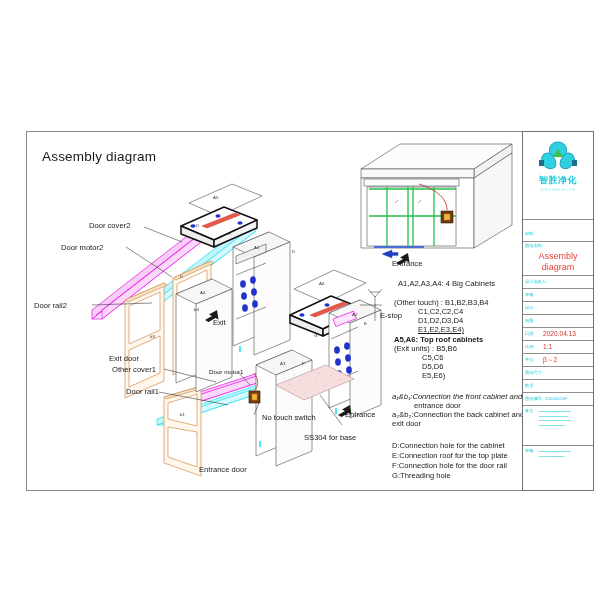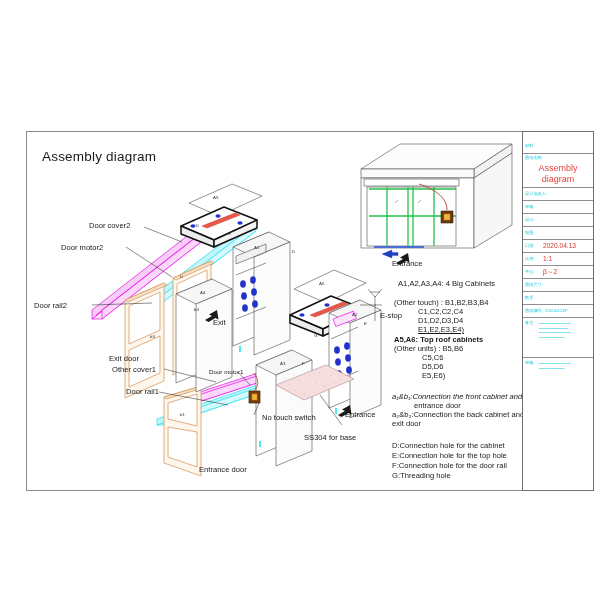--- a/index.html
+++ b/index.html
@@ -324,37 +324,53 @@
   <div class="lb" style="left:341px;top:397px;">Entrance</div>
   <div class="lb" style="left:388px;top:246px;">Entrance</div>
   <div class="lb" style="left:376px;top:298px;">E-stop</div>
 
   <div class="lb" style="left:394px;top:266px;">A1,A2,A3,A4: 4 Big Cabinets</div>
   <div class="lb" style="left:390px;top:285px;">(Other touch) : B1,B2,B3,B4</div>
   <div class="lb" style="left:414px;top:294px;">C1,C2,C2,C4</div>
   <div class="lb" style="left:414px;top:303px;">D1,D2,D3,D4</div>
   <div class="lb" style="left:414px;top:312px;text-decoration:underline;">E1,E2,E3,E4)</div>
   <div class="lb" style="left:390px;top:322px;font-weight:bold;">A5,A6: Top roof cabinets</div>
-  <div class="lb" style="left:390px;top:331px;">(Other units) : B5,B6</div>
+  <div class="lb" style="left:390px;top:331px;">(Exit units) : B5,B6</div>
   <div class="lb" style="left:418px;top:340px;">C5,C6</div>
   <div class="lb" style="left:418px;top:349px;">D5,D6</div>
   <div class="lb" style="left:418px;top:358px;">E5,E6)</div>
 
   <div class="lb" style="left:388px;top:379px;font-style:italic;">a₁&amp;b₁:Connection the front cabinet and</div>
   <div class="lb" style="left:410px;top:388px;">entrance door</div>
   <div class="lb" style="left:388px;top:397px;">a₂&amp;b₂:Connection the back cabinet and</div>
   <div class="lb" style="left:388px;top:406px;">exit door</div>
 
   <div class="lb" style="left:388px;top:428px;">D:Connection hole for the cabinet</div>
-  <div class="lb" style="left:388px;top:438px;">E:Connection hole for the top hole</div>
+  <div class="lb" style="left:388px;top:438px;">E:Connection roof for the top plate</div>
   <div class="lb" style="left:388px;top:448px;">F:Connection hole for the door rail</div>
   <div class="lb" style="left:388px;top:458px;text-align:center;">G:Threading hole</div>
 
   <div class="tb">
 
+    <div class="tb-row tb-logo">
+      <svg width="42" height="34" viewBox="0 0 42 34">
+        <g stroke="#1b9fb5" stroke-width="1" fill="#2fd0e0">
+          <path d="M21,4 C15,4 11,9 13,15 C15,20 27,20 29,15 C31,9 27,4 21,4 Z"></path>
+          <path d="M6,26 C3,21 5,15 11,15 C16,15 21,25 18,29 C15,32 9,31 6,26 Z"></path>
+          <path d="M36,26 C39,21 37,15 31,15 C26,15 21,25 24,29 C27,32 33,31 36,26 Z"></path>
+        </g>
+        <path d="M21,11 L26,19 L16,19 Z" fill="#3fbf4a" stroke="none"></path>
+        <g fill="#1b6f8a">
+          <rect x="2" y="22" width="5" height="6"></rect>
+          <rect x="35" y="22" width="5" height="6"></rect>
+        </g>
+      </svg>
+      <div class="logo-cn">智胜净化</div>
+      <div class="logo-url">WWW.ZSHLJH.COM</div>
+    </div>
 
     <div class="tb-row tb-blank">
       <span class="k">材料:</span>
     </div>
 
     <div class="tb-row tb-name">
       <span class="k" style="position:absolute;left:2px;top:1px;">图纸名称:</span>
       <span class="v" style="display:block;padding-top:8px;">Assembly diagram</span>
     </div>
 

